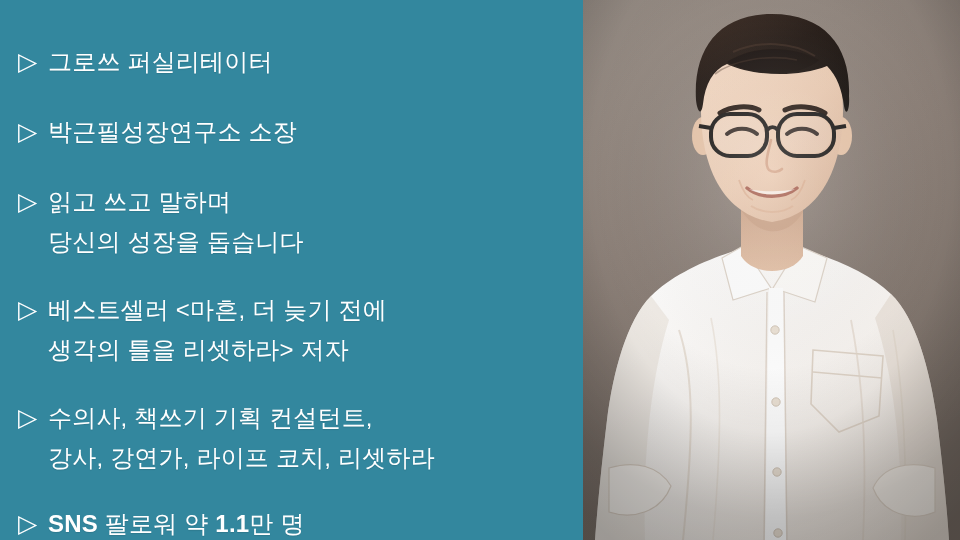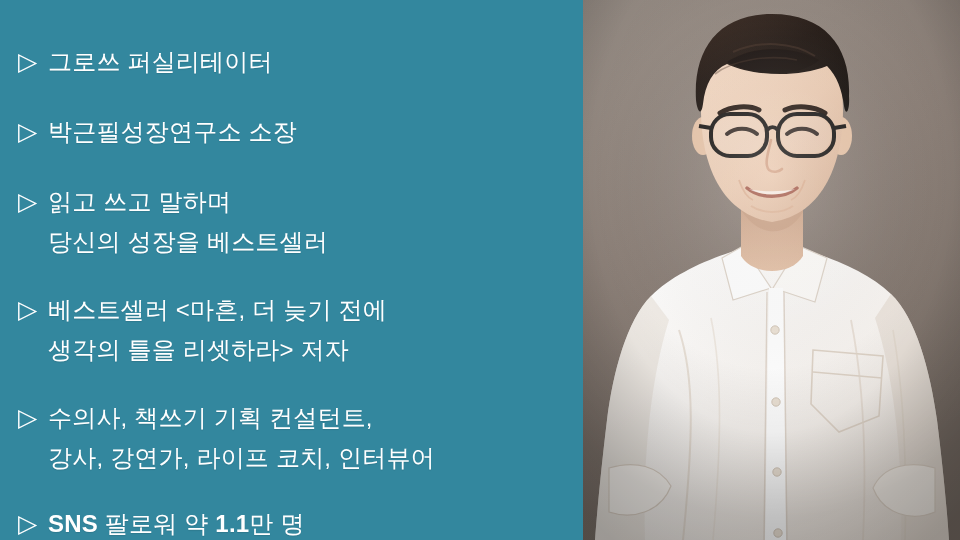--- a/index.html
+++ b/index.html
@@ -128,33 +128,33 @@
       </li>
 
       <li class="bullet-item item-2">
         <span class="bullet-marker">▷</span>
         <span class="bullet-text">박근필성장연구소 소장</span>
       </li>
 
       <li class="bullet-item item-3">
         <span class="bullet-marker">▷</span>
         <span class="bullet-text">읽고 쓰고 말하며
-당신의 성장을 베스트셀러</span>
+당신의 성장을 돕습니다</span>
       </li>
 
       <li class="bullet-item item-4">
         <span class="bullet-marker">▷</span>
         <span class="bullet-text">베스트셀러 &lt;마흔, 더 늦기 전에
 생각의 틀을 리셋하라&gt; 저자</span>
       </li>
 
       <li class="bullet-item item-5">
         <span class="bullet-marker">▷</span>
         <span class="bullet-text">수의사, 책쓰기 기획 컨설턴트,
-강사, 강연가, 라이프 코치, 인터뷰어</span>
+강사, 강연가, 라이프 코치, 리셋하라</span>
       </li>
 
       <li class="bullet-item item-6">
         <span class="bullet-marker">▷</span>
         <span class="bullet-text"><span class="bold">SNS</span><span> 팔로워 약 </span><span class="bold">1.1</span><span>만 명</span></span>
       </li>
 
     </ul>
   </div>
 

